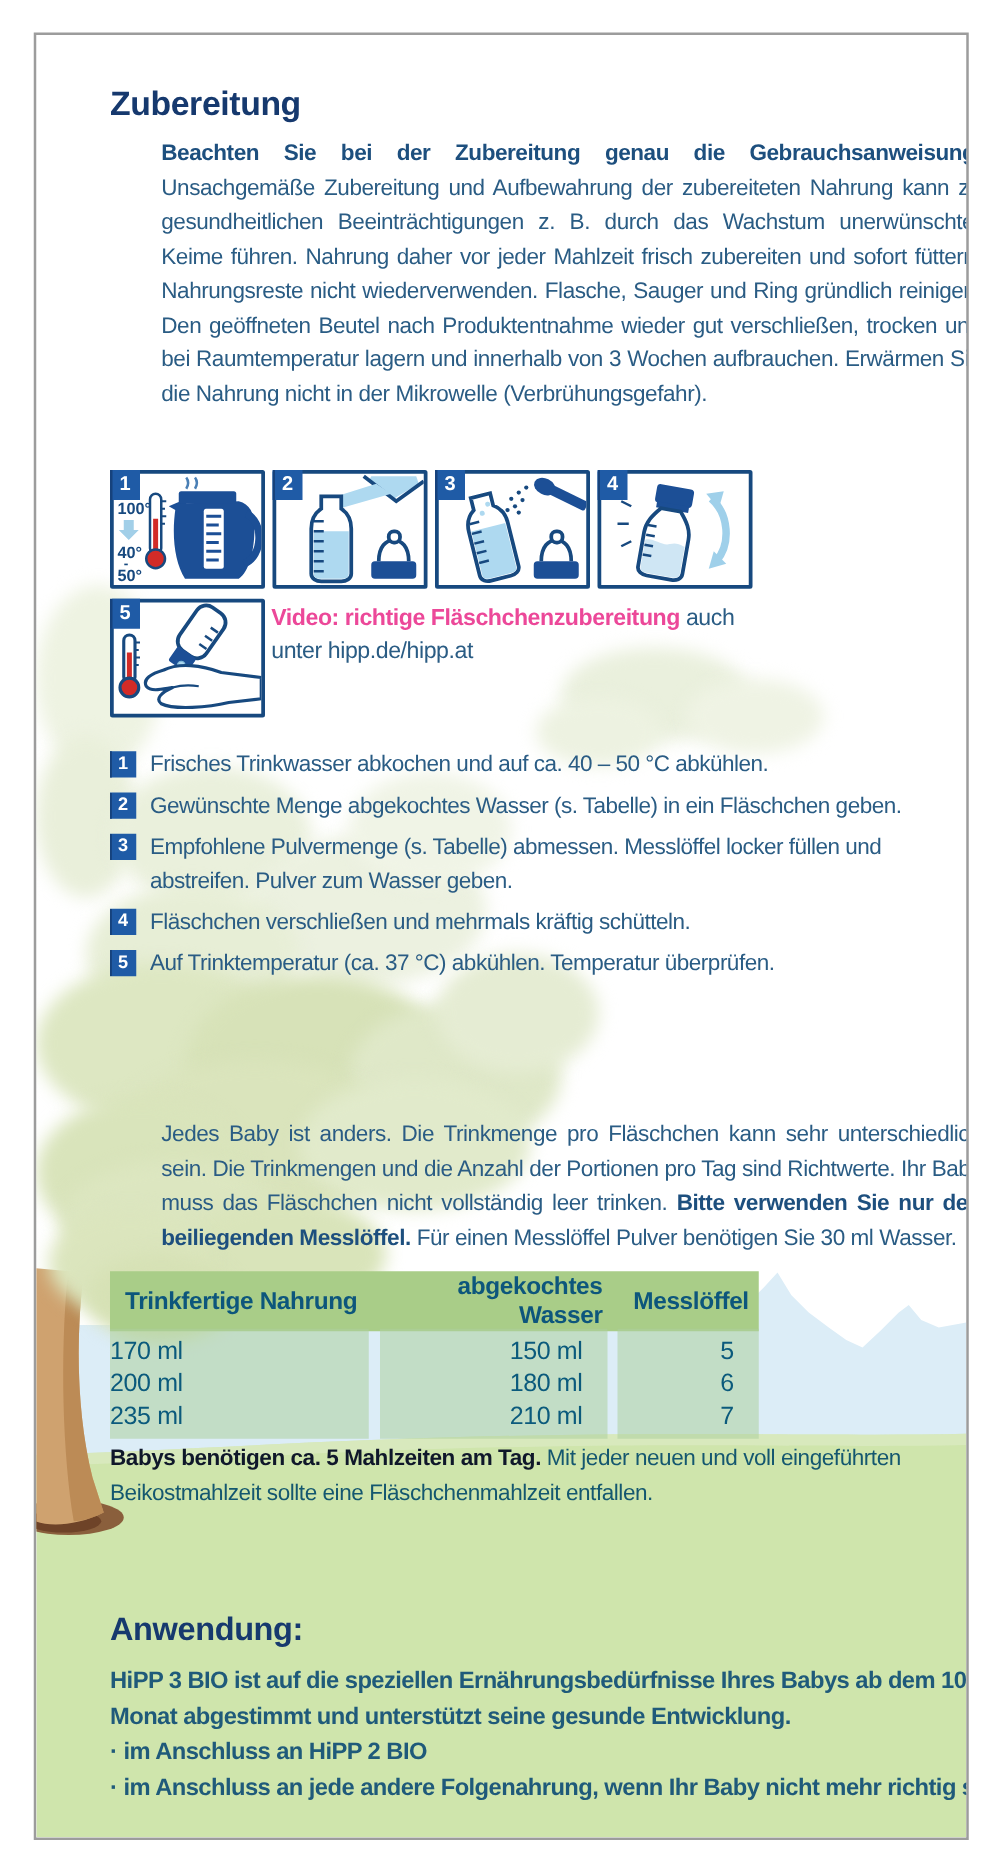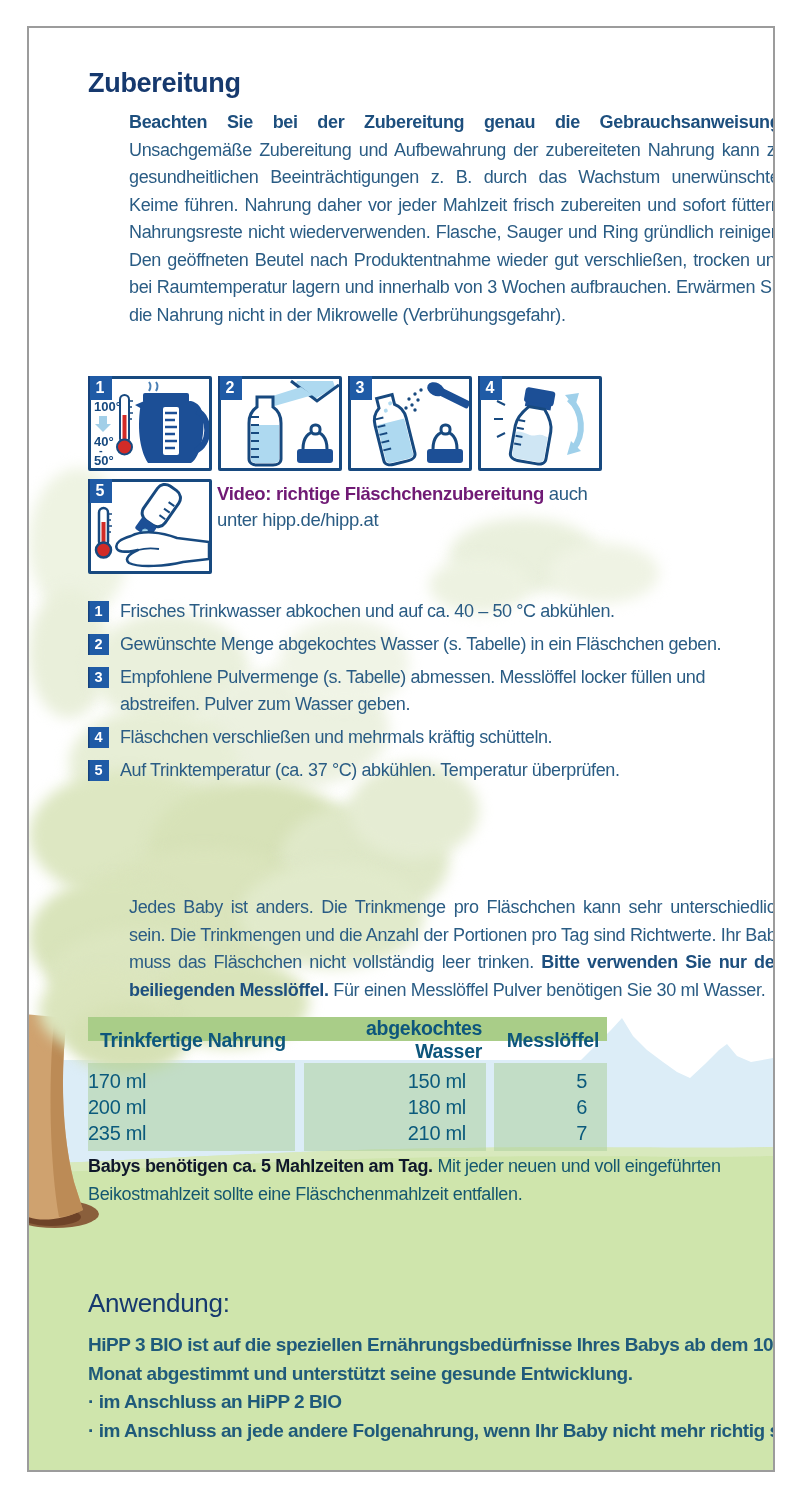--- a/index.html
+++ b/index.html
@@ -10,41 +10,41 @@
   
   .leaf{position:absolute;border-radius:50%;filter:blur(7px);z-index:1;}
   .leaf.over{z-index:5;}
   .sky,.hill,.trunk{position:absolute;z-index:2;}
   .hill{z-index:3;}
   .trunk{z-index:4;}
   
   .content{position:absolute;inset:0;z-index:10;border-radius:19px;}
   .abs{position:absolute;}
   .h1{font-size:27px;font-weight:bold;color:#16396e;letter-spacing:-0.3px;}
-  .h3{font-size:26px;font-weight:normal;color:#16396e;letter-spacing:-0.3px;}
+  .h3{font-size:26px;font-weight:bold;color:#16396e;letter-spacing:-0.3px;}
   .body-txt{font-size:18px;line-height:27.5px;color:#2a5c84;letter-spacing:-0.35px;text-align:justify;margin-left:41px;}
   .body-txt b{color:#1d4f7e;}
   .video-txt{font-size:18.5px;line-height:26px;color:#2a5c84;letter-spacing:-0.35px;}
-  .video-txt b{color:#701a75;}
+  .video-txt b{color:#ec4899;}
   
   .ibox{position:absolute;width:118px;height:89px;border:3px solid #17497f;border-radius:2px;background:#fff;}
   .ibadge{position:absolute;left:-3px;top:-3px;width:24px;height:24px;background:#1f5ba6;
           color:#fff;font-size:16px;font-weight:bold;line-height:24px;text-align:center;
           box-shadow:inset 2px 0 0 #16427c;}
   .ibox svg{position:absolute;left:0;top:0;}
   
   .steps{display:flex;flex-direction:column;gap:6px;}
   .step{display:flex;align-items:flex-start;}
   .sbadge{flex:0 0 21px;width:21px;height:21px;background:#1f5ba6;color:#fff;font-size:14.5px;
           font-weight:bold;line-height:21px;text-align:center;margin-right:11px;margin-top:3px;
           box-shadow:inset 1.5px 0 0 #16427c;}
   .stext{font-size:18px;line-height:27px;color:#2a5c84;letter-spacing:-0.4px;}
   
   .t-head{display:grid;grid-template-columns:207px 9px 182px 8px 113px;background:#a9cd88;
-          height:24px;align-items:center;}
+          height:48px;align-items:center;}
   .t-head .hc{font-size:19.5px;font-weight:bold;color:#0d567c;letter-spacing:-0.3px;}
   .t-body{display:grid;grid-template-columns:207px 9px 182px 8px 113px;}
   .t-col{background:rgba(173,208,158,0.55);padding:5px 0;}
   .t-cell{font-size:20px;line-height:26px;color:#0b5a7c;letter-spacing:-0.3px;}
   .al{text-align:left;}
   .ar{padding-right:20px;text-align:right;}
   .note-txt{font-size:18px;line-height:28px;color:#14576f;letter-spacing:-0.35px;}
   .note-txt b{color:#0f172a;}
   .anw-txt{font-size:19px;line-height:28.5px;color:#1f5a7a;letter-spacing:-0.45px;}
   .anw-b{white-space:nowrap;}

